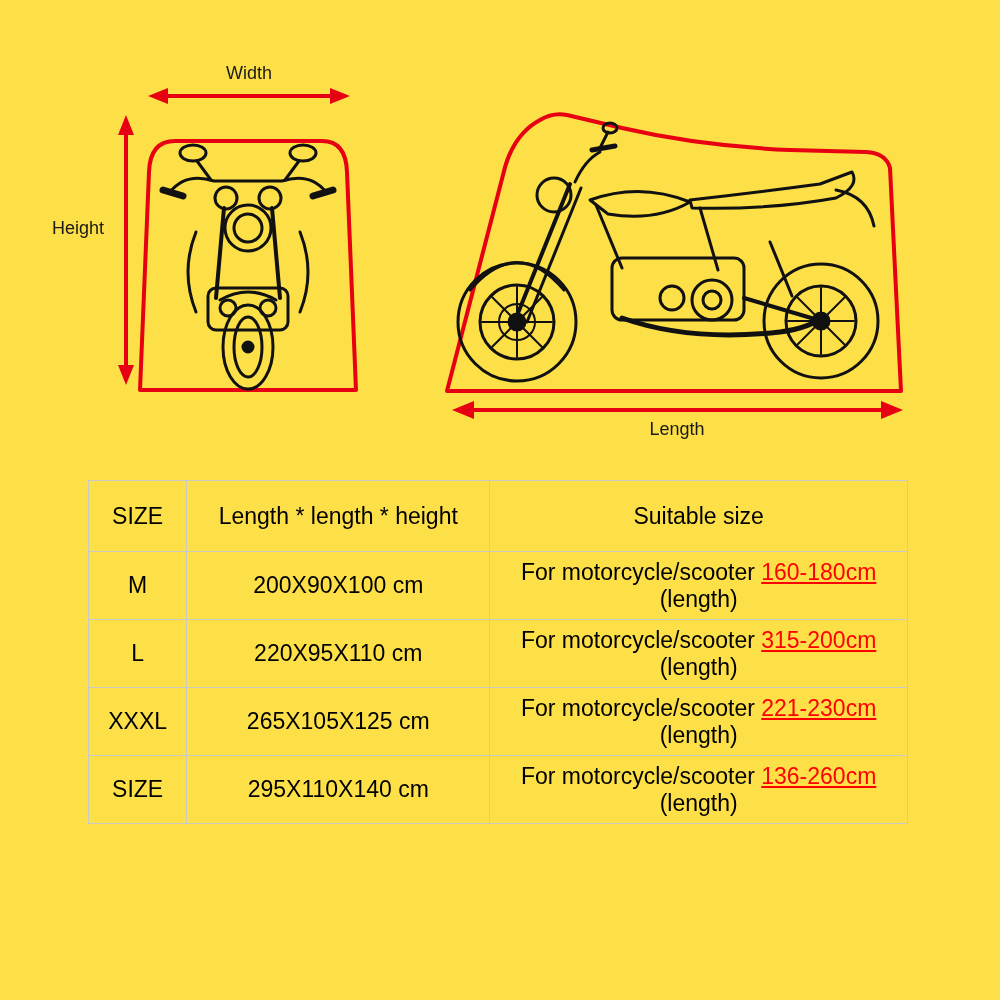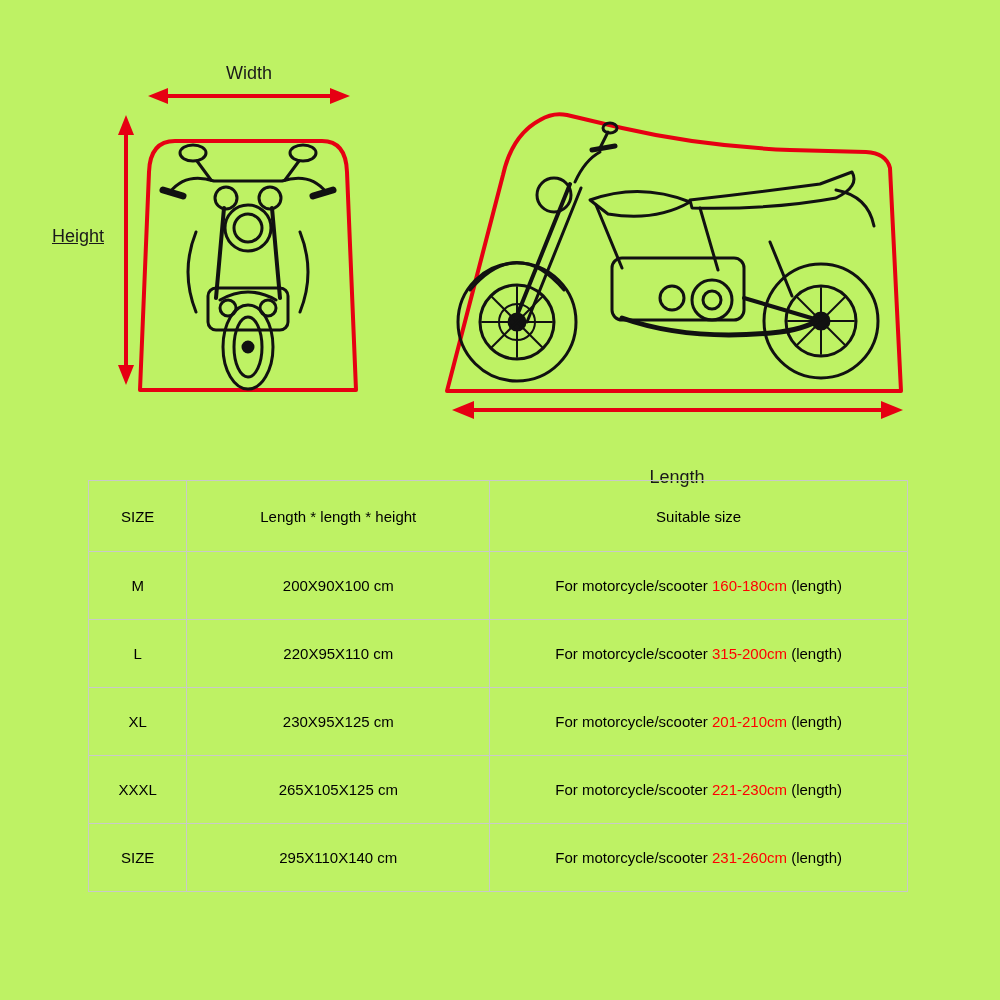--- a/index.html
+++ b/index.html
@@ -4,36 +4,36 @@
 <style>
   :root{
     --accent:#e60012;
     --highlight:#ff0000;
     --line:#111111;
     --table-border:#c9c9c9;
   }
   *{box-sizing:border-box;}
   html,body{margin:0;padding:0;background:#ffffff;}
   body{font-family:"Liberation Sans", sans-serif;color:#000;}
-  .page{position:relative;width:1000px;height:1000px;background:#bef264;overflow:hidden;}
+  .page{position:relative;width:1000px;height:1000px;background:#fde047;overflow:hidden;}
 
   .diagram-layer{position:absolute;left:0;top:0;width:1000px;height:460px;}
   .diagram-label{position:absolute;font-size:18px;color:#1a1a1a;text-align:center;}
   #width-label{left:199px;top:63px;width:100px;}
-  #height-label{left:40px;top:226px;width:76px;text-decoration:underline;}
-  #length-label{left:627px;top:419px;width:100px;margin-top:48px;}
+  #height-label{left:40px;top:218px;width:76px;}
+  #length-label{left:627px;top:419px;width:100px;}
 
-  .size-table{position:absolute;left:88px;top:480px;width:820px;border-collapse:collapse;table-layout:fixed;font-size:15px;}
+  .size-table{position:absolute;left:88px;top:480px;width:820px;border-collapse:collapse;table-layout:fixed;font-size:23px;}
   .size-table th,.size-table td{border:1px solid var(--table-border);text-align:center;vertical-align:middle;font-weight:400;padding:0 6px;}
   .size-table th{height:71px;}
   .size-table td{height:68px;}
   .col-size{width:12%;}
   .col-dims{width:37%;}
   .col-suit{width:51%;}
-  .hl{color:var(--highlight);}
+  .hl{color:var(--highlight);text-decoration:underline;}
 </style>
 </head>
 <body>
 
 <div class="page">
 
   <div class="diagram-layer">
     <svg width="1000" height="460" viewBox="0 0 1000 460">
 
       <g fill="none" stroke="#e60012" stroke-width="4" stroke-linejoin="round">
@@ -161,30 +161,25 @@
         <td>M</td>
         <td>200X90X100 cm</td>
         <td><span>For motorcycle/scooter </span><span class="hl">160-180cm</span><span> (length)</span></td>
       </tr>
       <tr>
         <td>L</td>
         <td>220X95X110 cm</td>
         <td><span>For motorcycle/scooter </span><span class="hl">315-200cm</span><span> (length)</span></td>
       </tr>
       <tr>
-        <td>XL</td>
-        <td>230X95X125 cm</td>
-        <td><span>For motorcycle/scooter </span><span class="hl">201-210cm</span><span> (length)</span></td>
-      </tr>
-      <tr>
         <td>XXXL</td>
         <td>265X105X125 cm</td>
         <td><span>For motorcycle/scooter </span><span class="hl">221-230cm</span><span> (length)</span></td>
       </tr>
       <tr>
         <td>SIZE</td>
         <td>295X110X140 cm</td>
-        <td><span>For motorcycle/scooter </span><span class="hl">231-260cm</span><span> (length)</span></td>
+        <td><span>For motorcycle/scooter </span><span class="hl">136-260cm</span><span> (length)</span></td>
       </tr>
     </tbody>
   </table>
 
 </div>
 
 </body></html>

